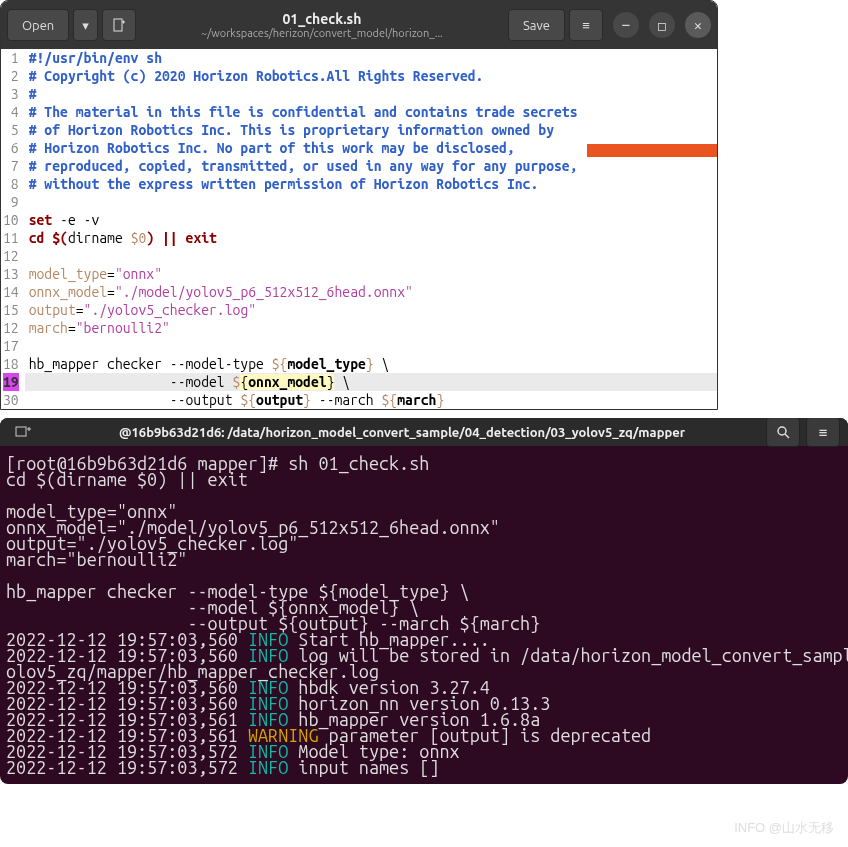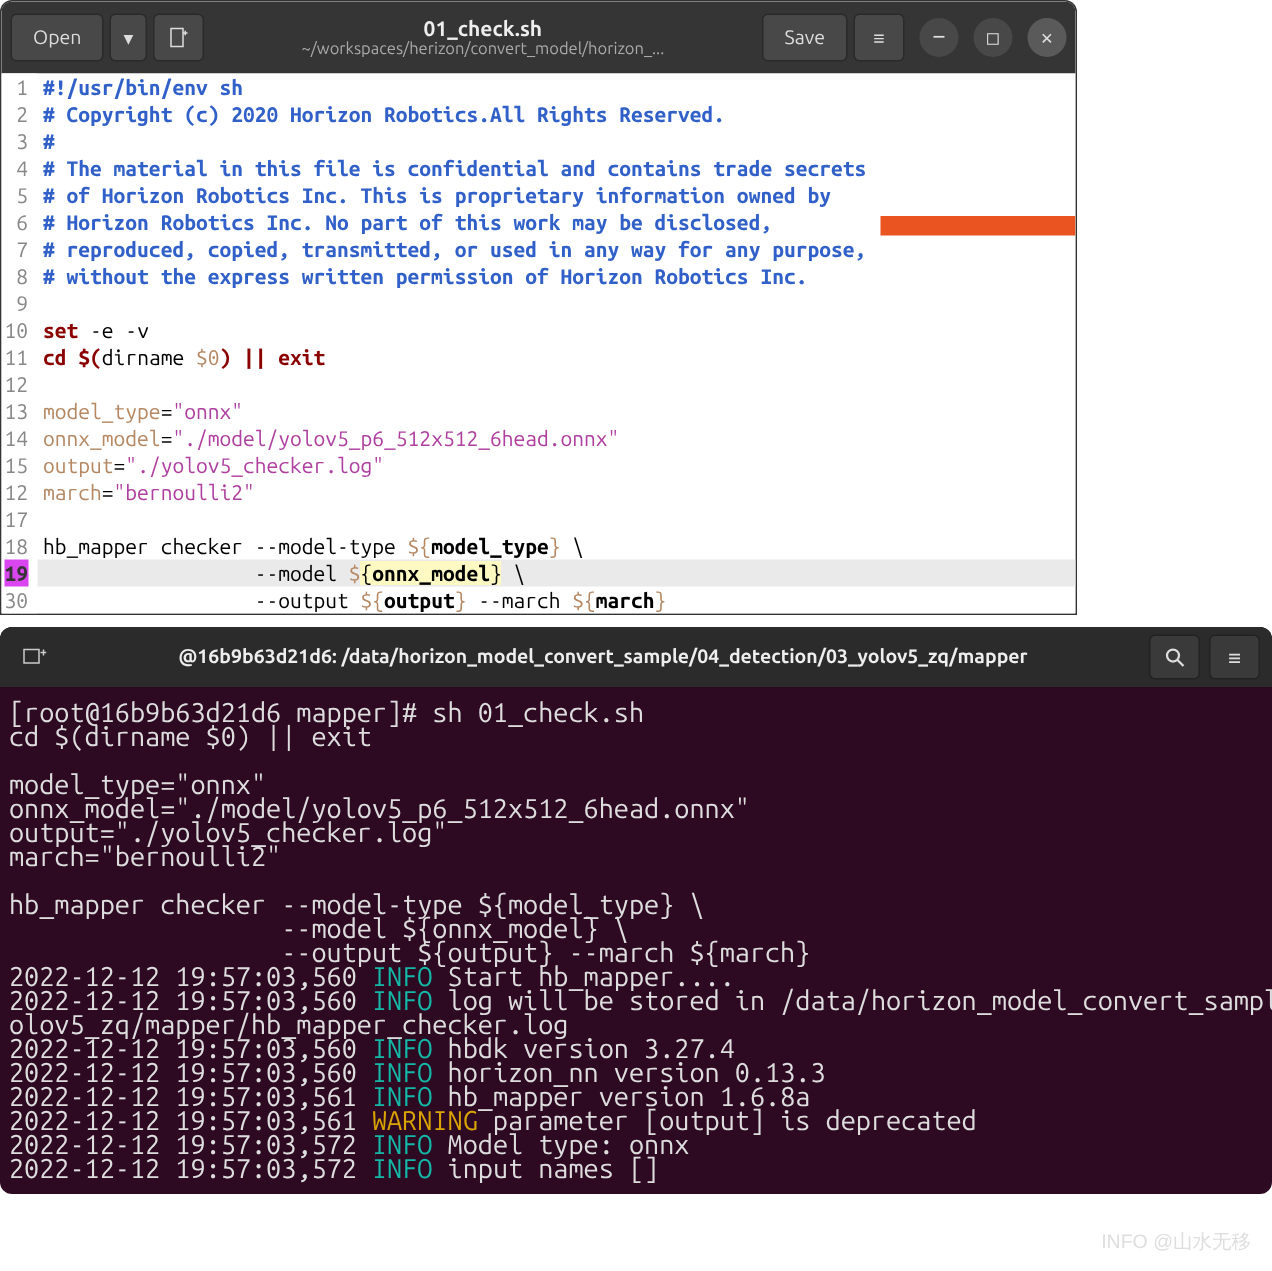--- a/index.html
+++ b/index.html
@@ -28,21 +28,21 @@
   .c-com { color:#3060c8; font-weight:bold; }
   .c-var { color:#b58863; }
   .c-str { color:#b040a0; }
   .c-bold { font-weight:bold; }
   .c-sel { background:#fef9c3; }
   .gedit-side { position:absolute; right:0; top:0; bottom:0; width:130px; pointer-events:none;}
   .side-hl { position:absolute; top:95px; left:0; right:0; height:13px; background:#e95420; }
 
   
   .term { width:848px; background:#2d0922; border-radius:8px; margin-top:8px; overflow:hidden; }
-  .term-header { background:#2b2b2b; height:40px; display:flex; align-items:center; padding:0 8px; gap:6px; }
+  .term-header { background:#2b2b2b; height:28px; display:flex; align-items:center; padding:0 8px; gap:6px; }
   .tab-plus { width:30px; height:30px; display:flex; align-items:center; justify-content:center; color:#ddd; border-radius:4px; cursor:pointer; }
   .term-title { flex:1; text-align:center; color:#eee; font-family:Ubuntu,sans-serif; font-weight:bold; font-size:13px; white-space:nowrap; overflow:hidden; }
   .term-ico { width:34px; height:30px; background:#3a3a3a; border:1px solid #222; border-radius:4px; display:flex; align-items:center; justify-content:center; color:#ddd; cursor:pointer; }
   .term-body { padding:9px 6px; color:#ddd; font-size:18px; line-height:16px; white-space:pre; }
   .t-user { color:#ddd; }
   .t-info { color:#14b8a6; }
   .t-warn { color:#d9a400; }
   .watermark { position:fixed; right:14px; bottom:10px; color:rgba(200,200,200,0.6); font-family:sans-serif; font-size:13px; }
 </style>
 </head>

